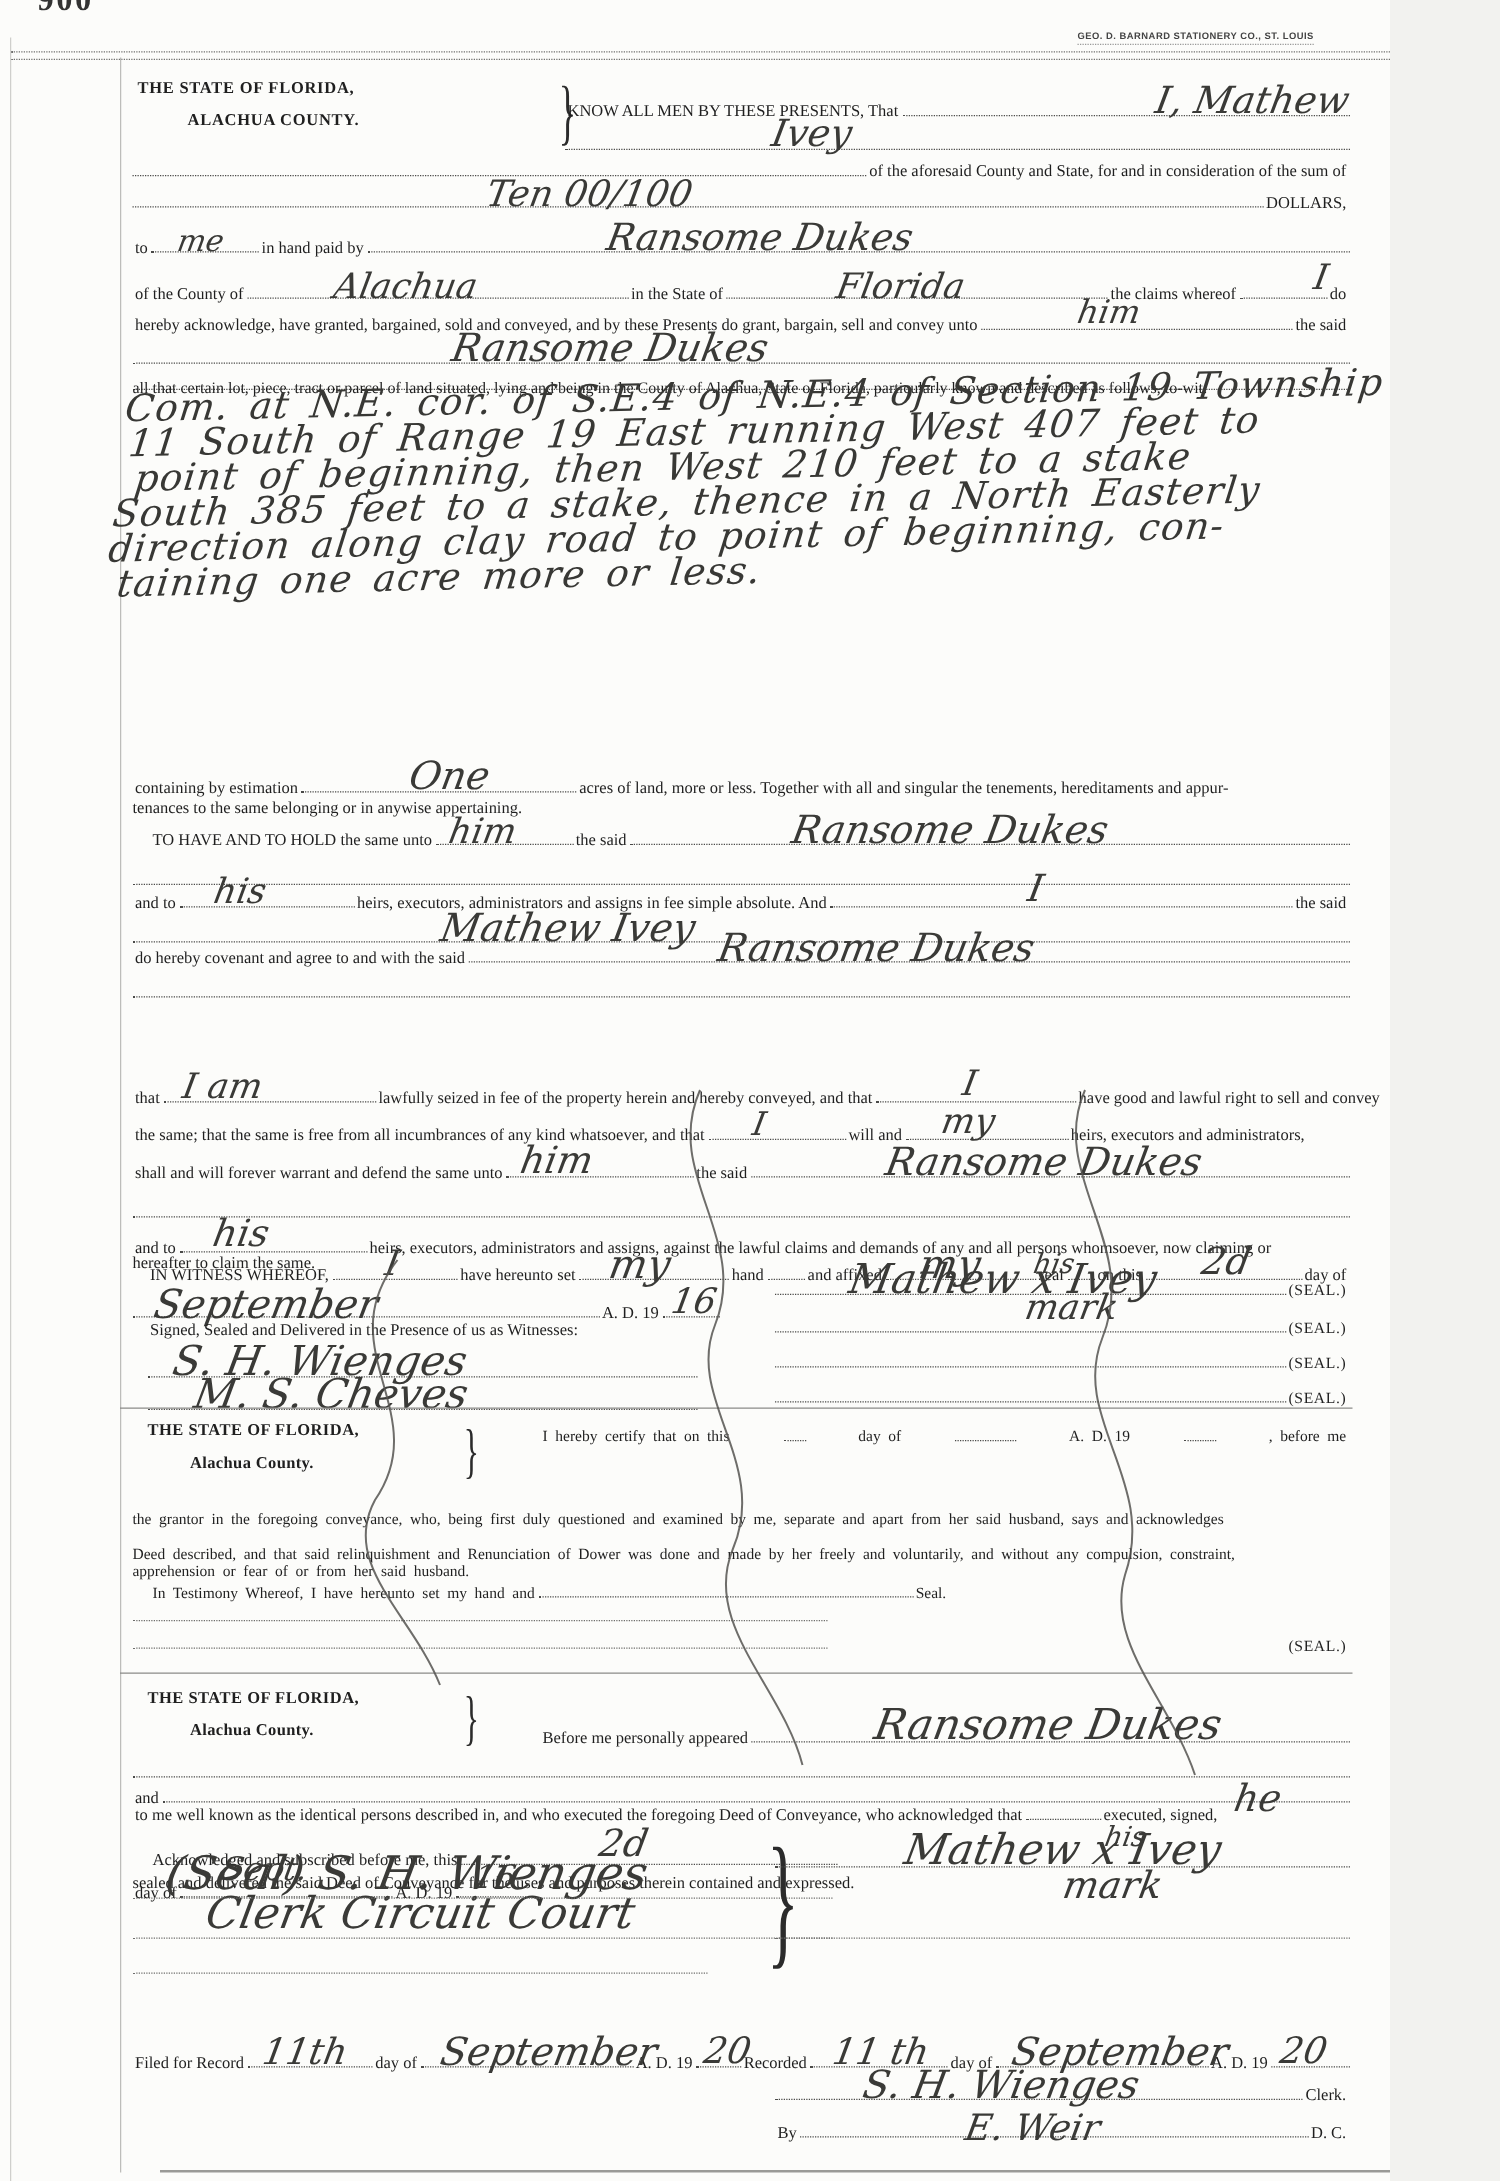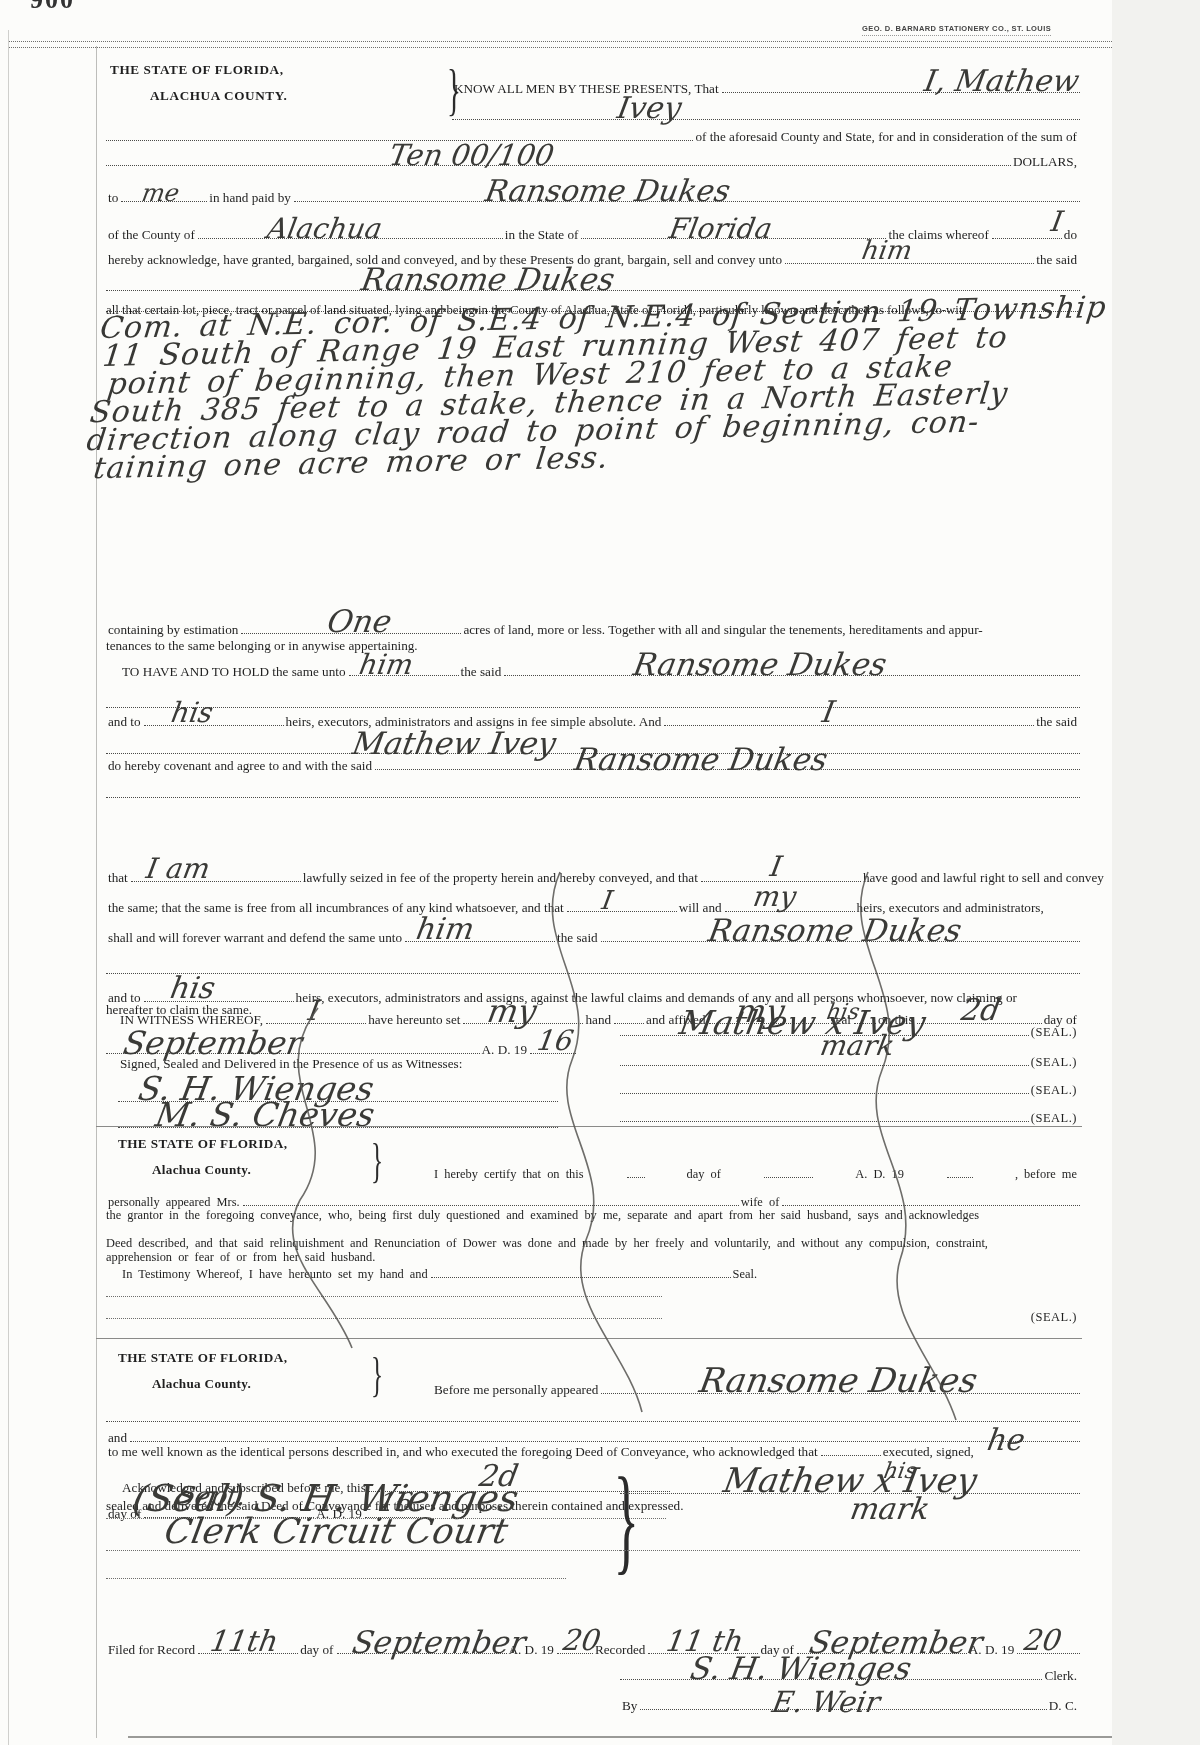--- a/index.html
+++ b/index.html
@@ -275,35 +275,29 @@
       <span class="hw" style="left:8%;font-size:33px;bottom:-4px;">M. S. Cheves</span>
     </span>
   </div>
 
   <div class="rule" style="left:96px;top:1126px;width:986px;"></div>
 
   <div class="txt h3" style="left:118px;top:1136px;">THE STATE OF FLORIDA,</div>
   <div class="txt h4" style="left:152px;top:1162px;">Alachua County.</div>
   <span class="brace" style="left:366px;top:1134px;font-size:46px;transform:scale(.55,1.05);">}</span>
 
-  <div class="row small" style="left:432px;top:1164px;width:648px;gap:40px;">
+  <div class="row small" style="left:432px;top:1139px;width:648px;gap:40px;">
     <span class="lbl">I hereby certify that on this</span>
     <span class="fill" style="flex:1.1;"></span>
     <span class="lbl">day of</span>
     <span class="fill" style="flex:3;"></span>
     <span class="lbl">A. D. 19</span>
     <span class="fill" style="flex:0 0 26px;"></span>
     <span class="lbl">, before me</span>
   </div>
-  <div class="row small" style="left:106px;top:1192px;width:974px;">
-    <span class="lbl">personally appeared Mrs.</span>
-    <span class="fill" style="flex:5;"></span>
-    <span class="lbl">wife of</span>
-    <span class="fill" style="flex:3;"></span>
-  </div>
   <div class="txt small" style="left:106px;top:1208px;">the grantor in the foregoing conveyance, who, being first duly questioned and examined by me, separate and apart from her said husband, says and acknowledges</div>
   <div class="txt small" style="left:106px;top:1236px;">Deed described, and that said relinquishment and Renunciation of Dower was done and made by her freely and voluntarily, and without any compulsion, constraint,</div>
   <div class="txt small" style="left:106px;top:1250px;">apprehension or fear of or from her said husband.</div>
   <div class="row small" style="left:120px;top:1264px;width:640px;">
     <span class="lbl">In Testimony Whereof, I have hereunto set my hand and</span>
     <span class="fill"></span>
     <span class="lbl">Seal.</span>
   </div>
   <div class="dotrule" style="left:106px;top:1296px;width:556px;"></div>
   <div class="dotrule" style="left:106px;top:1318px;width:556px;"></div>

